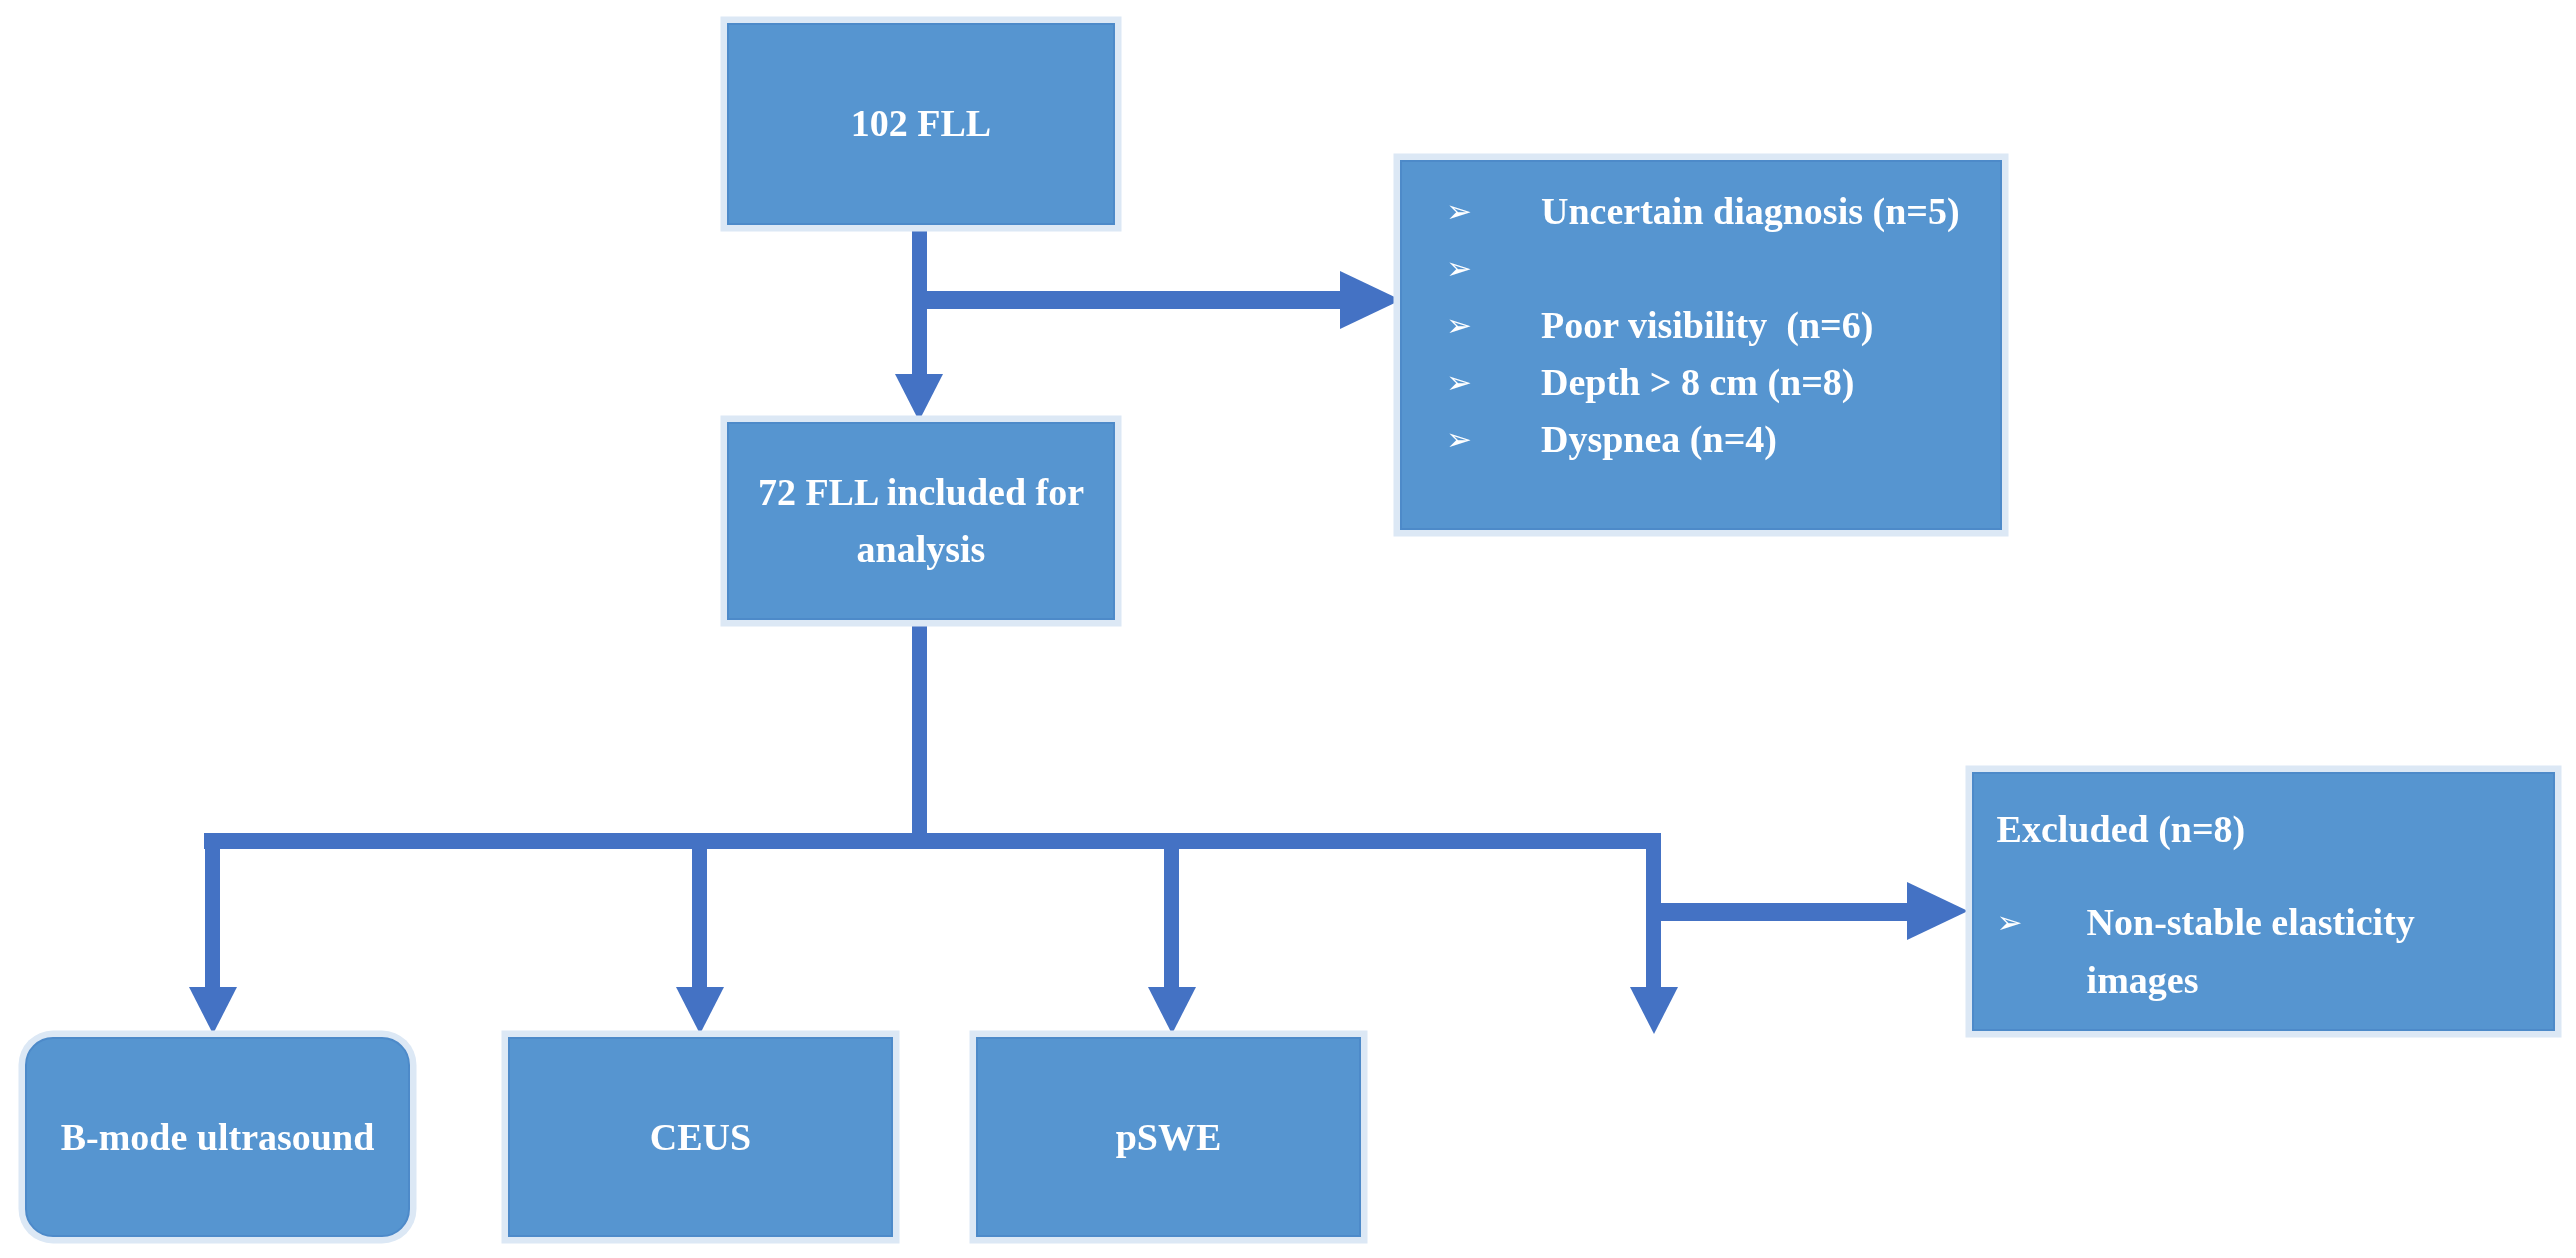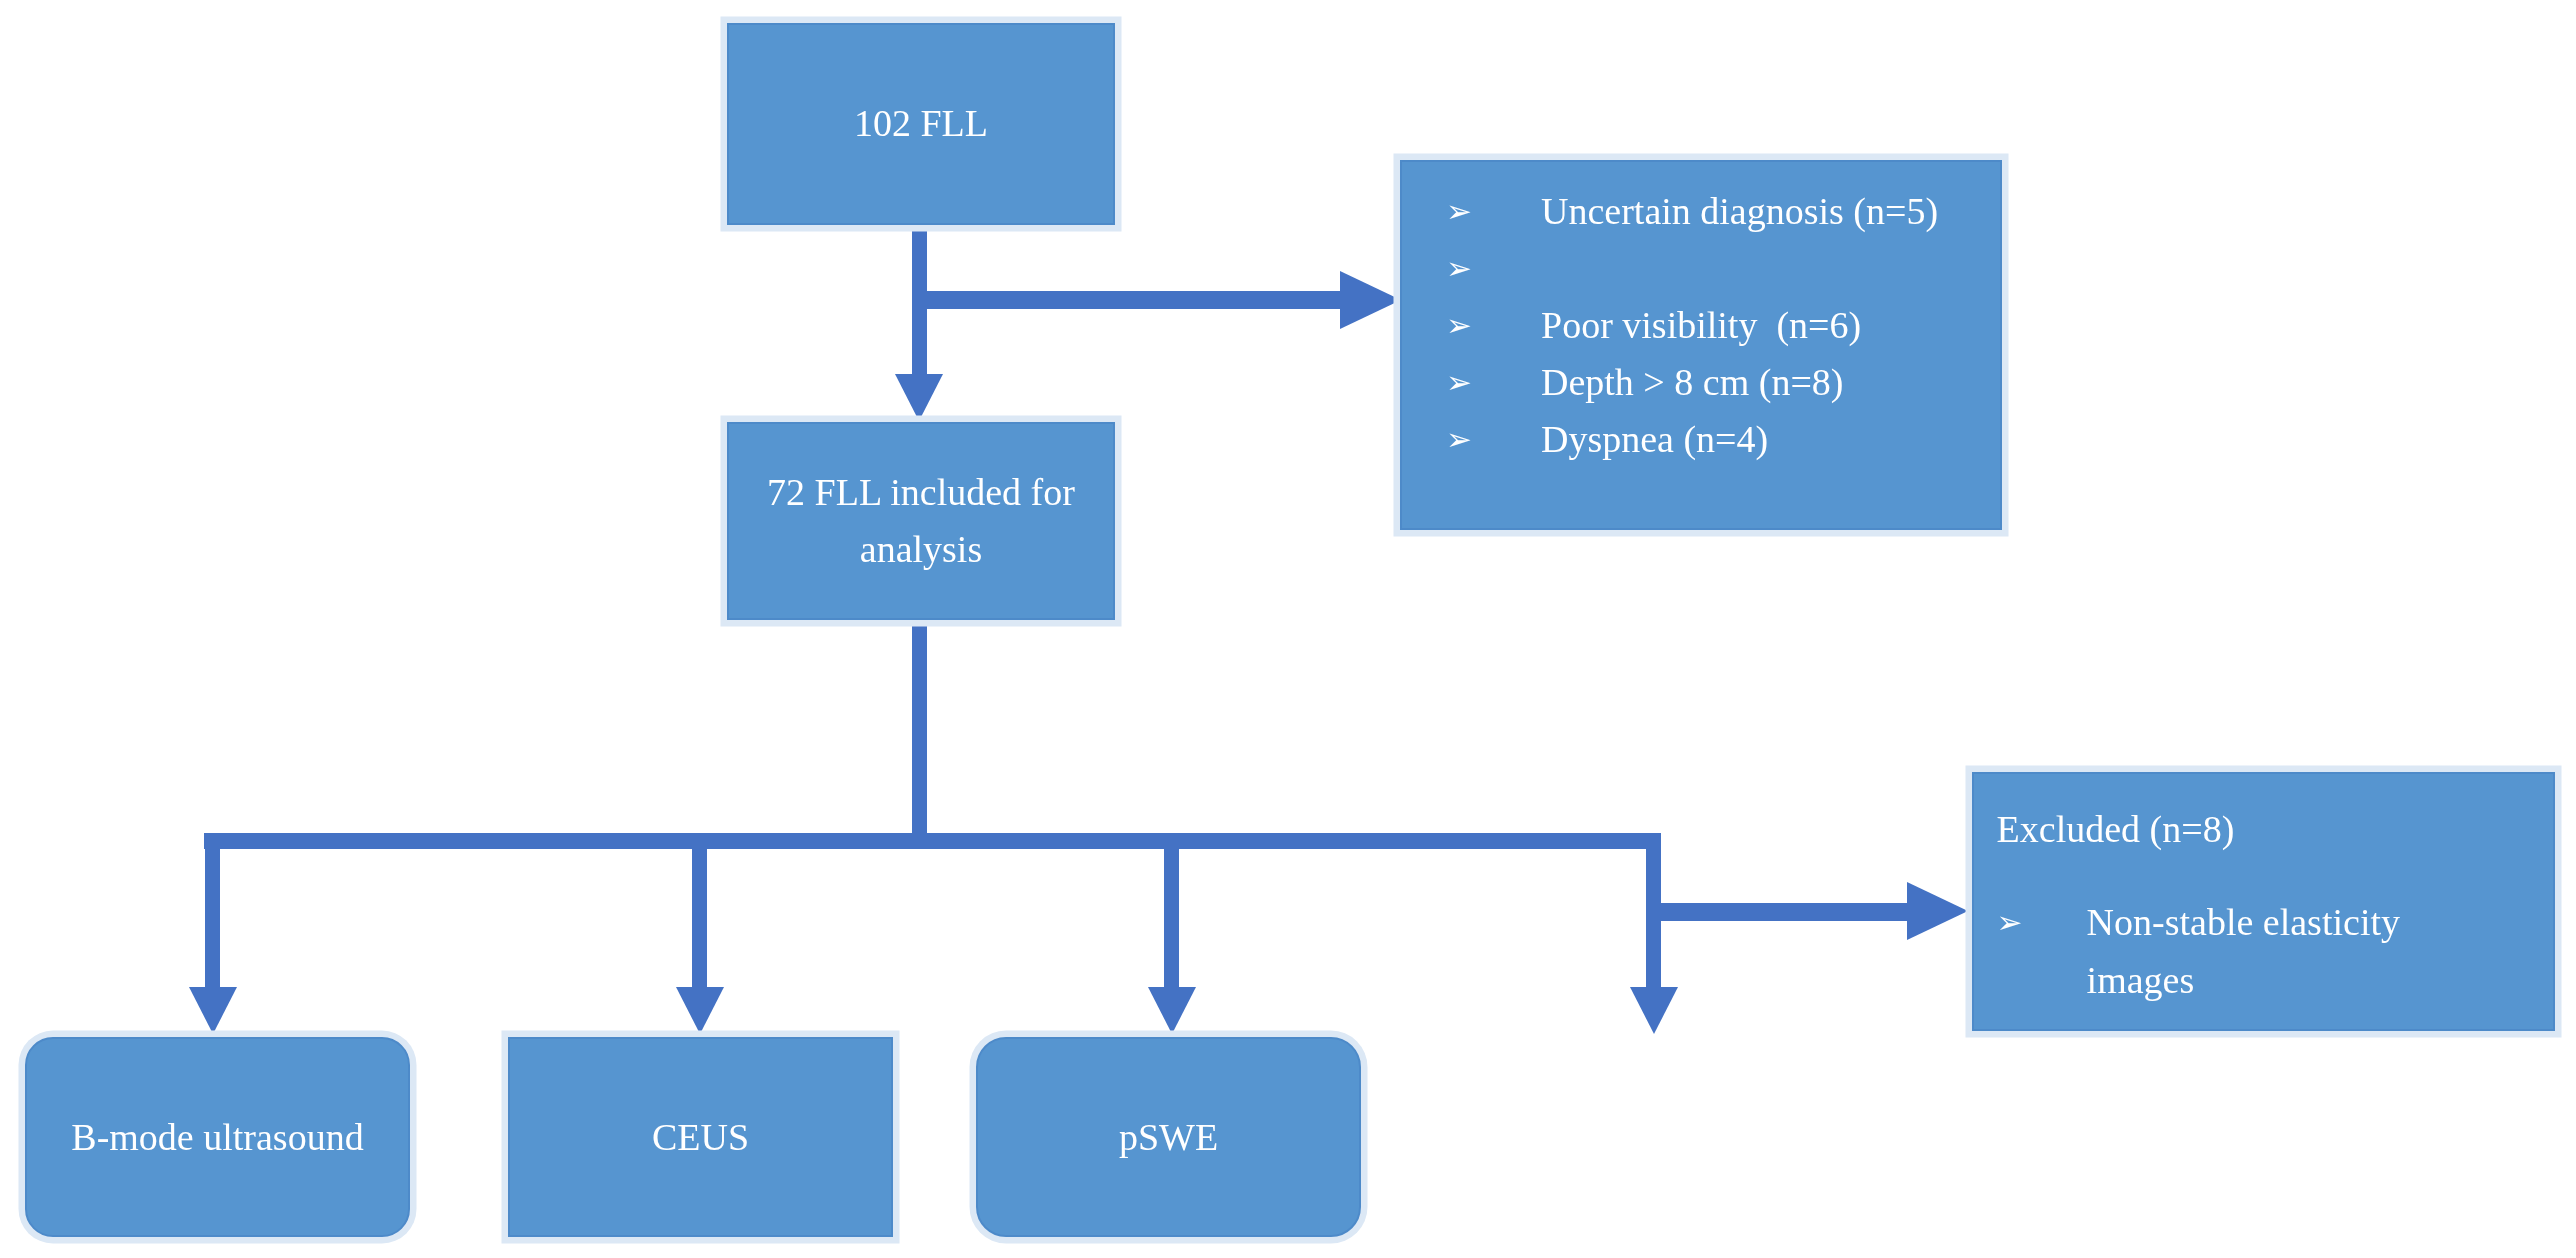--- a/index.html
+++ b/index.html
@@ -9,21 +9,21 @@
     --halo: #DCE8F5;
     --text-color: #FFFFFF;
   }
   * { box-sizing: border-box; margin: 0; padding: 0; }
   html, body { background: #FFFFFF; }
   body {
     width: 2576px; height: 1259px;
     overflow: hidden;
     font-family: "Liberation Serif", "DejaVu Serif", serif;
   }
-  #canvas { position: relative; width: 2576px; height: 1182px; background:#FFFFFF; }
+  #canvas { position: relative; width: 2576px; height: 1182px; background:#FFFFFF;font-weight:bold; }
 
   .box {
     position: absolute;
     background: var(--box-fill);
     border: 2.4px solid var(--box-border);
     box-shadow: 0 0 0 6.5px var(--halo);
     color: var(--text-color);
   }
   .box.center-label {
     display: flex; align-items: center; justify-content: center;
@@ -124,21 +124,21 @@
   </div>
 
   <div class="box center-label" style="left:25px; top:1037px; width:385px; height:200px;border-radius:28px;">
     <div class="label">B-mode ultrasound</div>
   </div>
 
   <div class="box center-label" style="left:508px; top:1037px; width:385px; height:200px;">
     <div class="label">CEUS</div>
   </div>
 
-  <div class="box center-label" style="left:976px; top:1037px; width:385px; height:200px;border-radius:30px;">
+  <div class="box center-label" style="left:976px; top:1037px; width:385px; height:200px;">
     <div class="label">pSWE</div>
   </div>
 
 
   <div class="box excl8" style="left:1972px; top:772px; width:583px; height:259px;">
     <div class="title">Excluded (n=8)</div>
     <div class="brow">
       <span class="bglyph">➢</span>
       <span class="btext">Non-stable elasticity images</span>
     </div>

